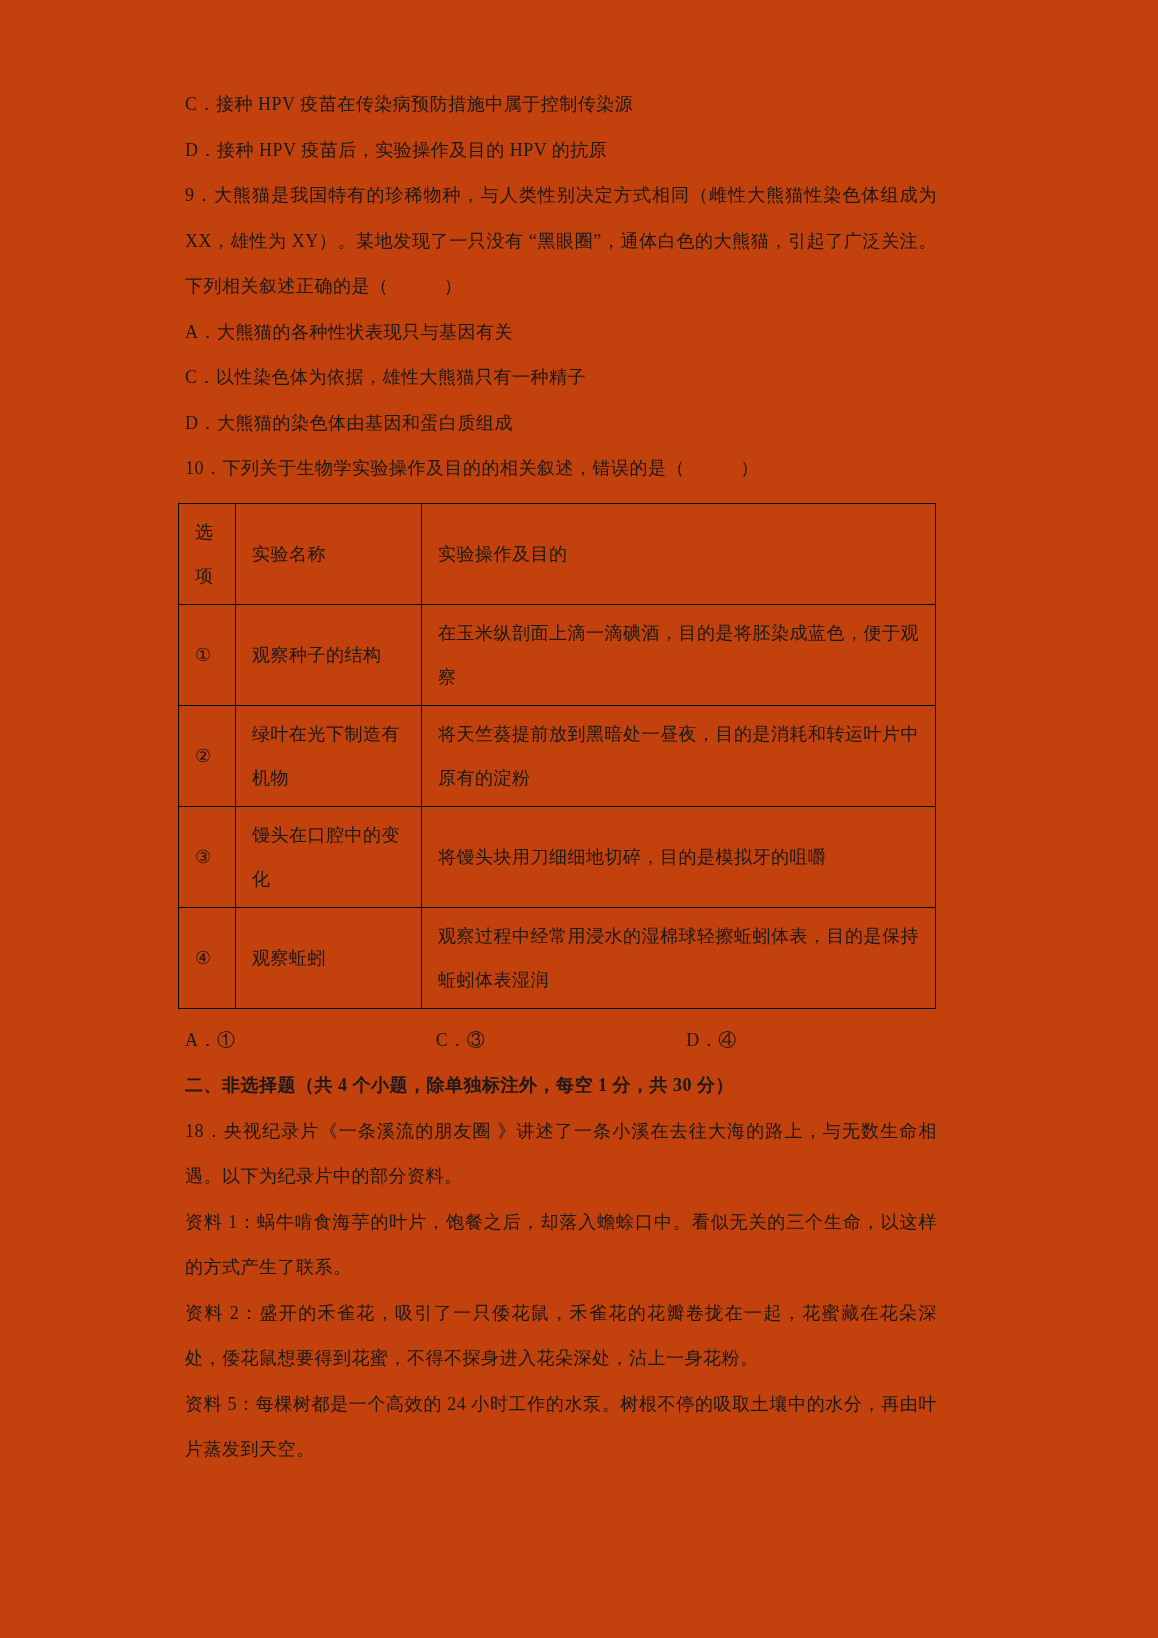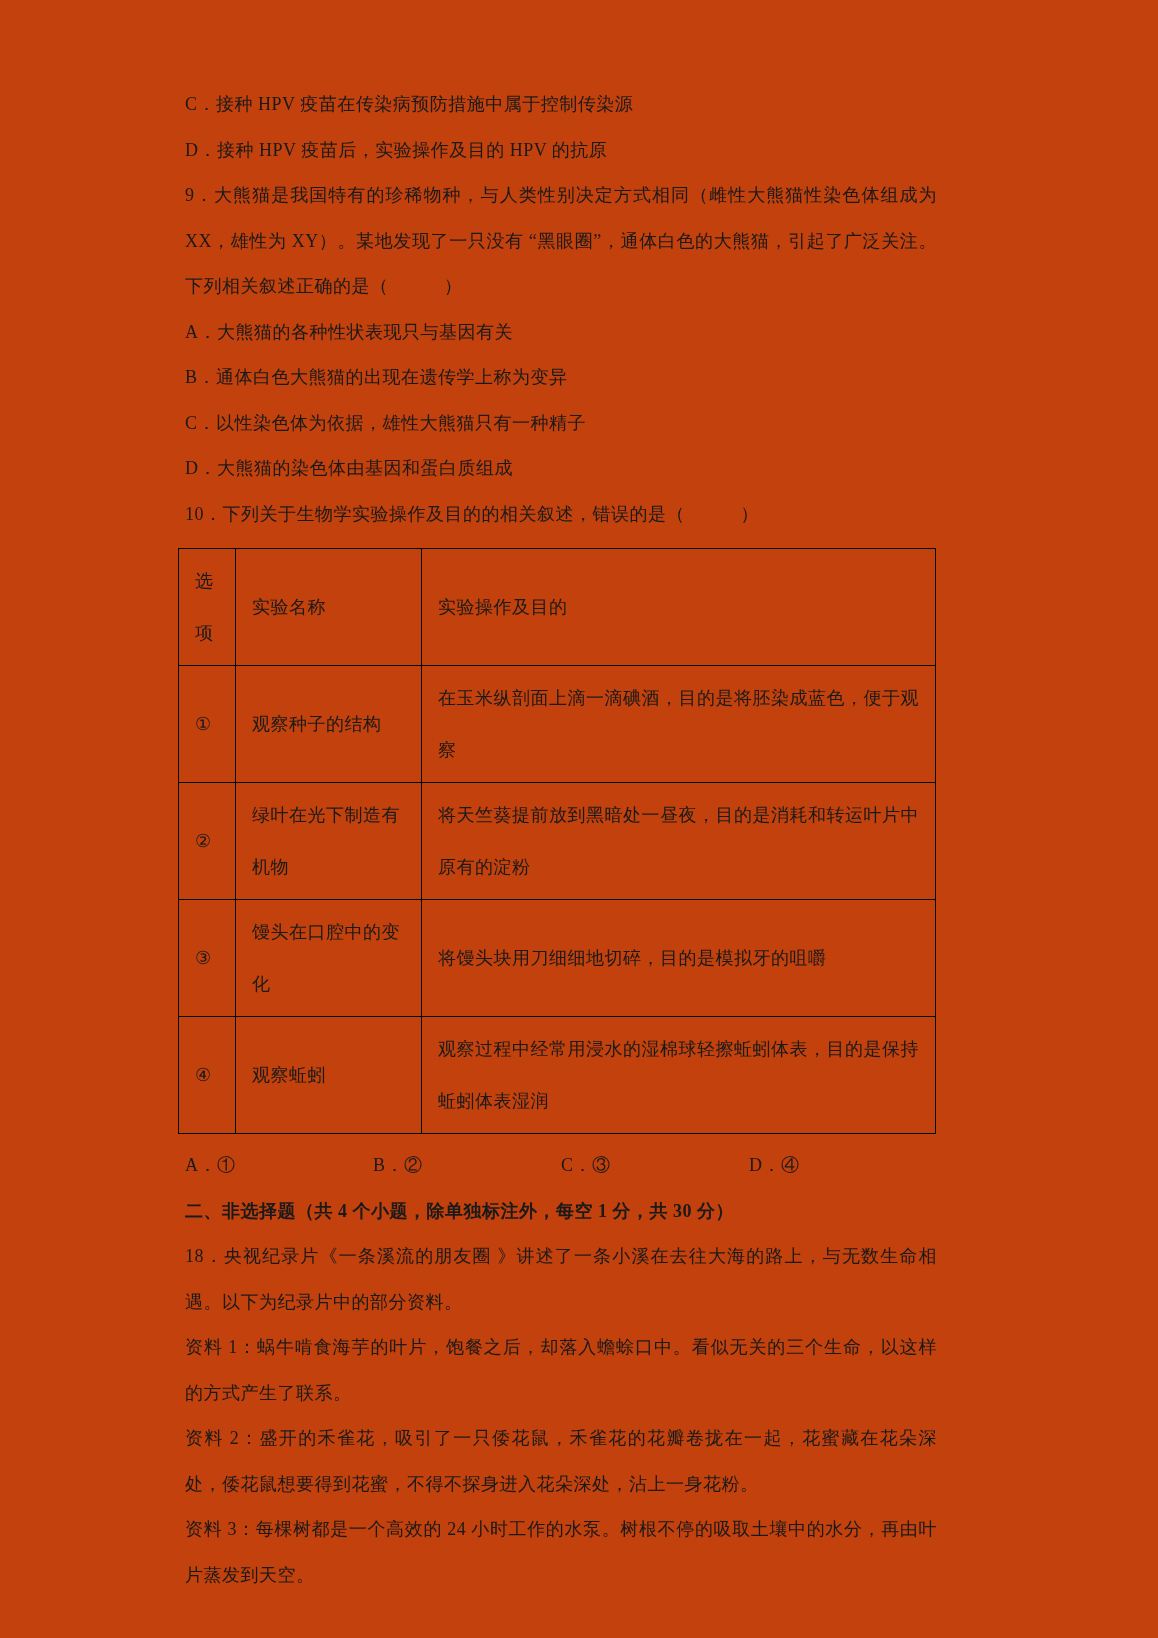--- a/index.html
+++ b/index.html
@@ -30,21 +30,21 @@
     table-layout: fixed;
     width: 757px;
     margin: 11px 0 9px -7px;
   }
   .exp-table th, .exp-table td {
     border: 1px solid #000;
     font-weight: normal;
     text-align: left;
     vertical-align: middle;
     padding: 6px 16px;
-    line-height: 52px;
+    line-height: 44px;
     font-size: 18px;
     letter-spacing: 0.5px;
     word-break: break-all;
   }
   .col-option { width: 57px; }
   .col-name   { width: 186px; }
   .col-detail { width: 514px; }
   .answers { display: flex; width: 100%; }
   .answers span { flex: 1; }
 </style>
@@ -52,21 +52,20 @@
 <body>
 
 <div class="page">
   <div class="content">
 
     <p>C．接种 HPV 疫苗在传染病预防措施中属于控制传染源</p>
     <p>D．接种 HPV 疫苗后，实验操作及目的 HPV 的抗原</p>
 
     <p>9．大熊猫是我国特有的珍稀物种，与人类性别决定方式相同（雌性大熊猫性染色体组成为 XX，雄性为 XY）。某地发现了一只没有 “黑眼圈”，通体白色的大熊猫，引起了广泛关注。下列相关叙述正确的是（　　　）</p>
     <p>A．大熊猫的各种性状表现只与基因有关</p>
-    <p>B．通体白色大熊猫的出现在遗传学上称为变异</p>
     <p>C．以性染色体为依据，雄性大熊猫只有一种精子</p>
     <p>D．大熊猫的染色体由基因和蛋白质组成</p>
 
     <p>10．下列关于生物学实验操作及目的的相关叙述，错误的是（　　　）</p>
 
     <table class="exp-table">
       <colgroup>
         <col class="col-option">
         <col class="col-name">
         <col class="col-detail">
@@ -95,26 +94,25 @@
       <tr>
         <td>④</td>
         <td>观察蚯蚓</td>
         <td>观察过程中经常用浸水的湿棉球轻擦蚯蚓体表，目的是保持蚯蚓体表湿润</td>
       </tr>
     </tbody>
       </table>
 
     <p class="answers">
       <span>A．①</span>
-      <span>B．②</span>
       <span>C．③</span>
       <span>D．④</span>
     </p>
 
     <p class="section-heading">二、非选择题（共 4 个小题，除单独标注外，每空 1 分，共 30 分）</p>
 
     <p>18．央视纪录片《一条溪流的朋友圈 》讲述了一条小溪在去往大海的路上，与无数生命相遇。以下为纪录片中的部分资料。</p>
     <p>资料 1：蜗牛啃食海芋的叶片，饱餐之后，却落入蟾蜍口中。看似无关的三个生命，以这样的方式产生了联系。</p>
     <p>资料 2：盛开的禾雀花，吸引了一只倭花鼠，禾雀花的花瓣卷拢在一起，花蜜藏在花朵深处，倭花鼠想要得到花蜜，不得不探身进入花朵深处，沾上一身花粉。</p>
-    <p>资料 3：每棵树都是一个高效的 24 小时工作的水泵。树根不停的吸取土壤中的水分，再由叶片蒸发到天空。</p>
+    <p>资料 5：每棵树都是一个高效的 24 小时工作的水泵。树根不停的吸取土壤中的水分，再由叶片蒸发到天空。</p>
 
   </div>
 </div>
 
 </body></html>

